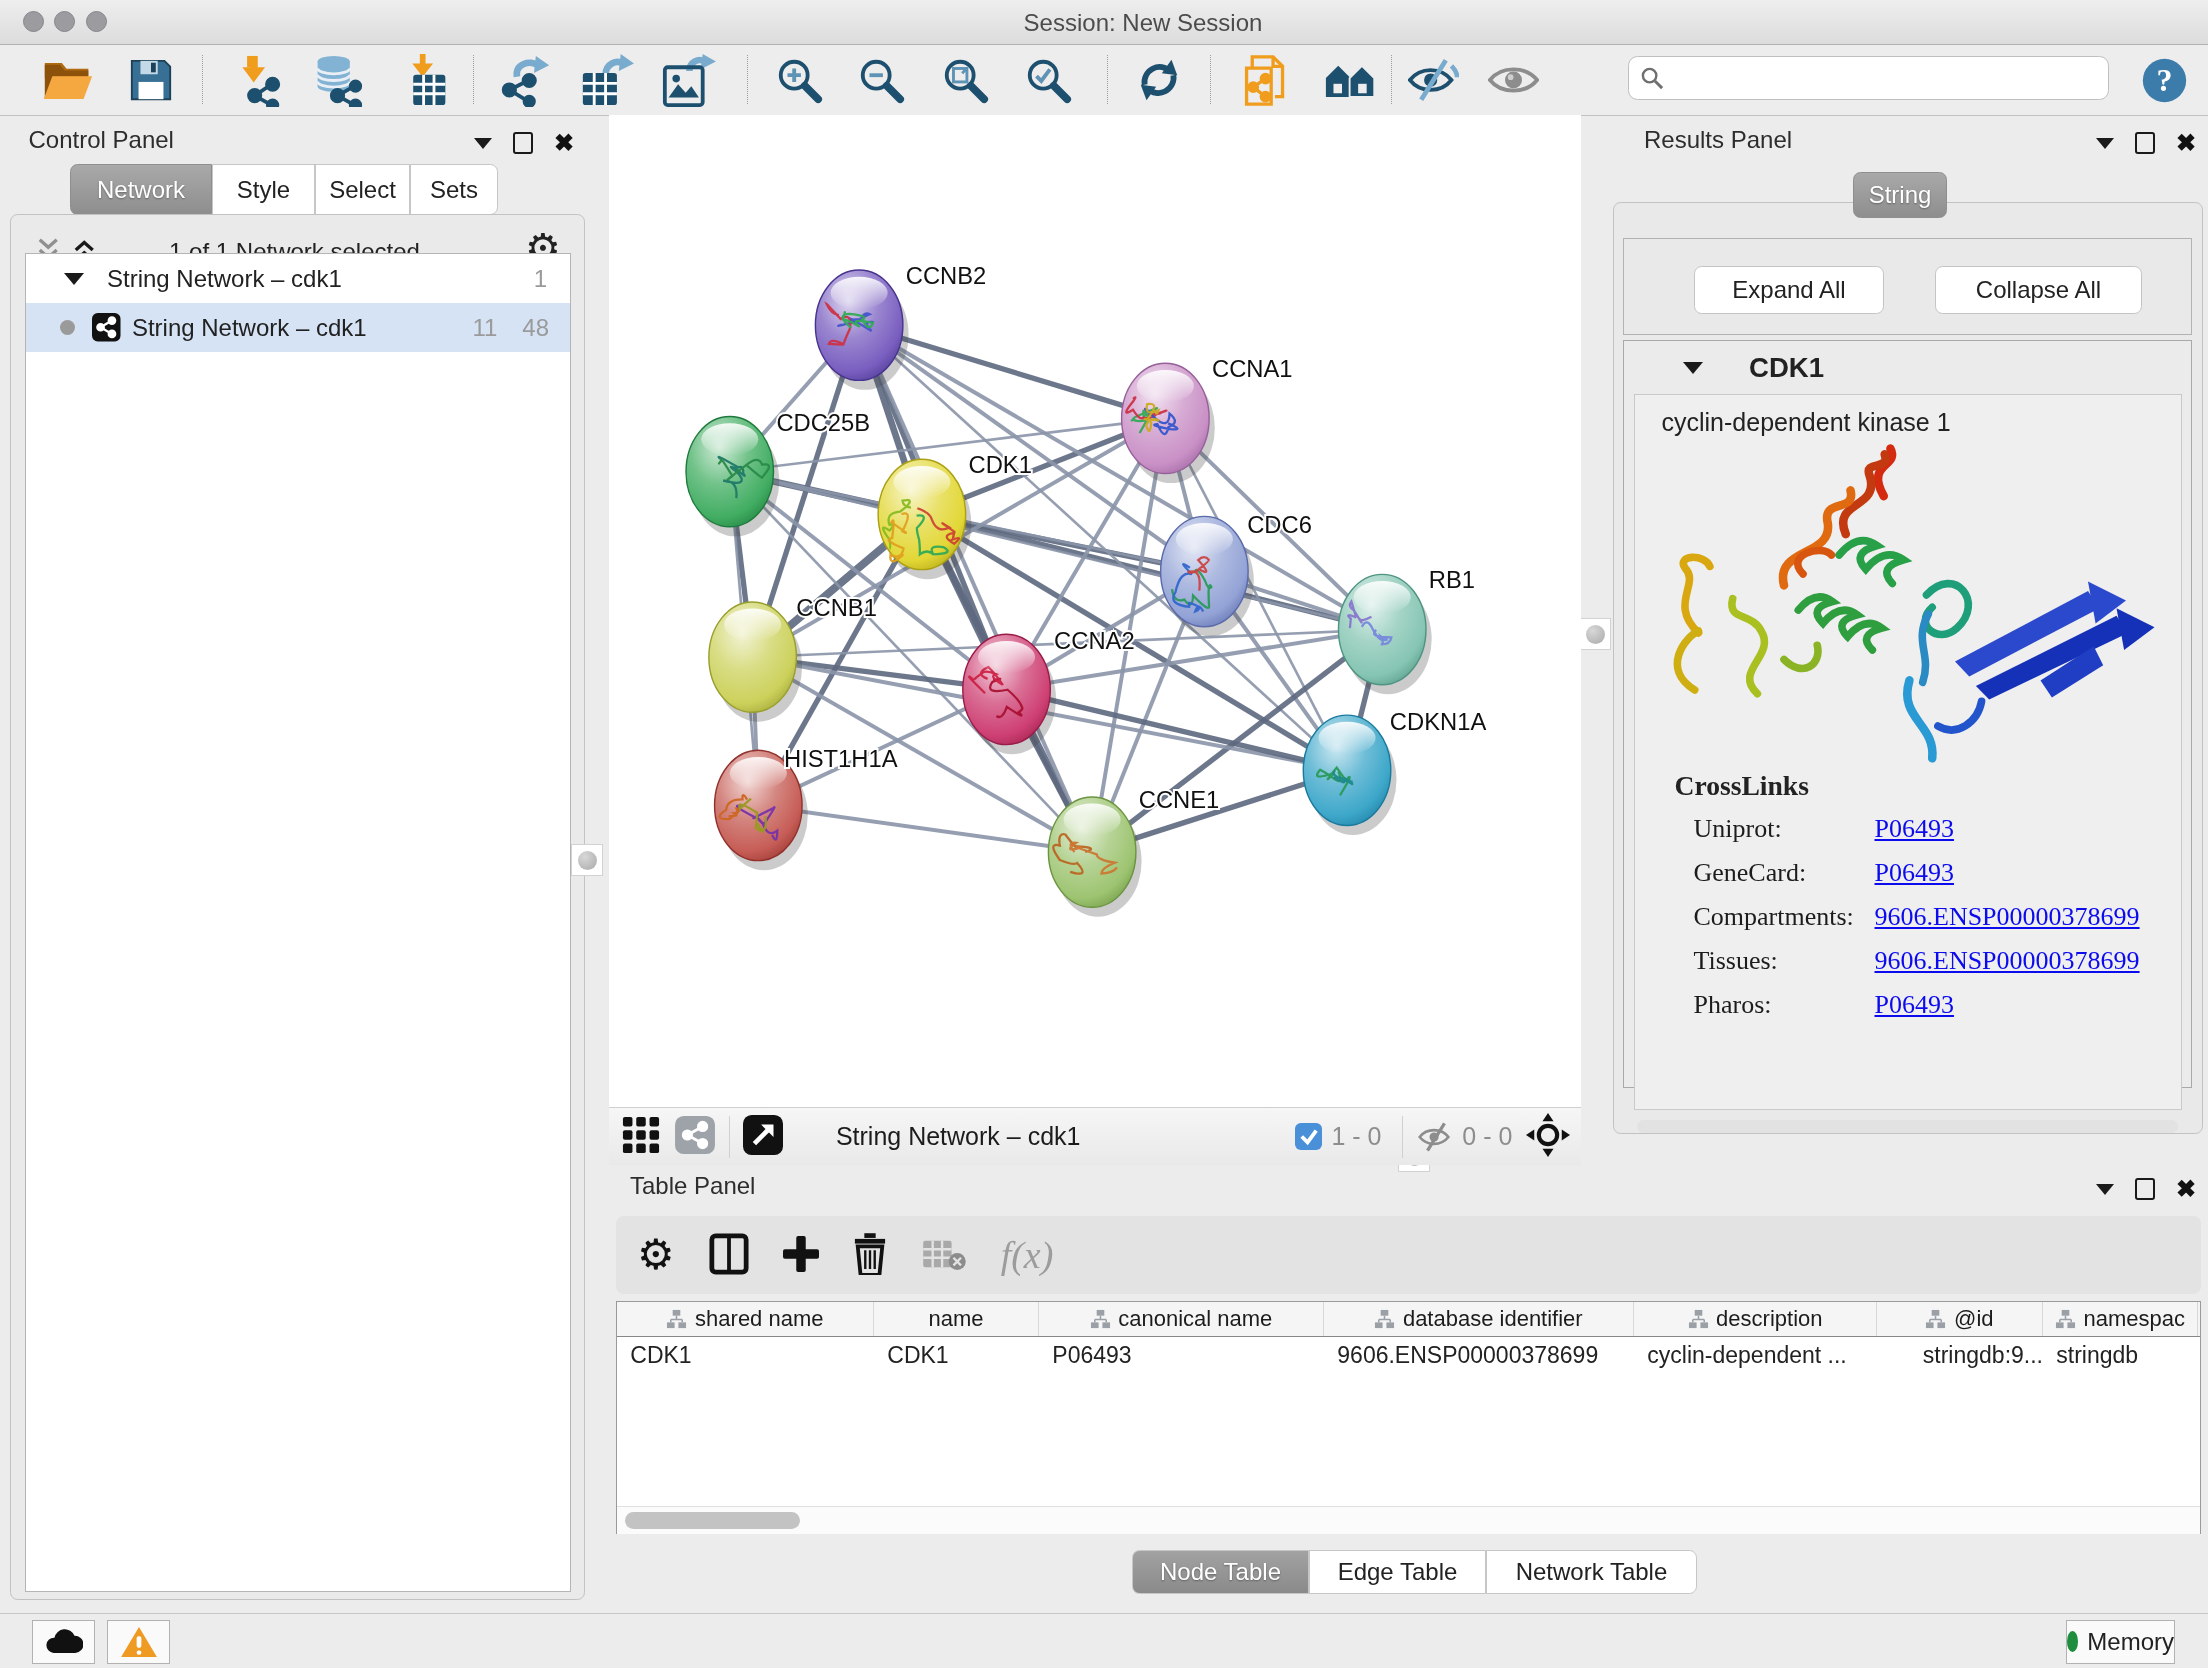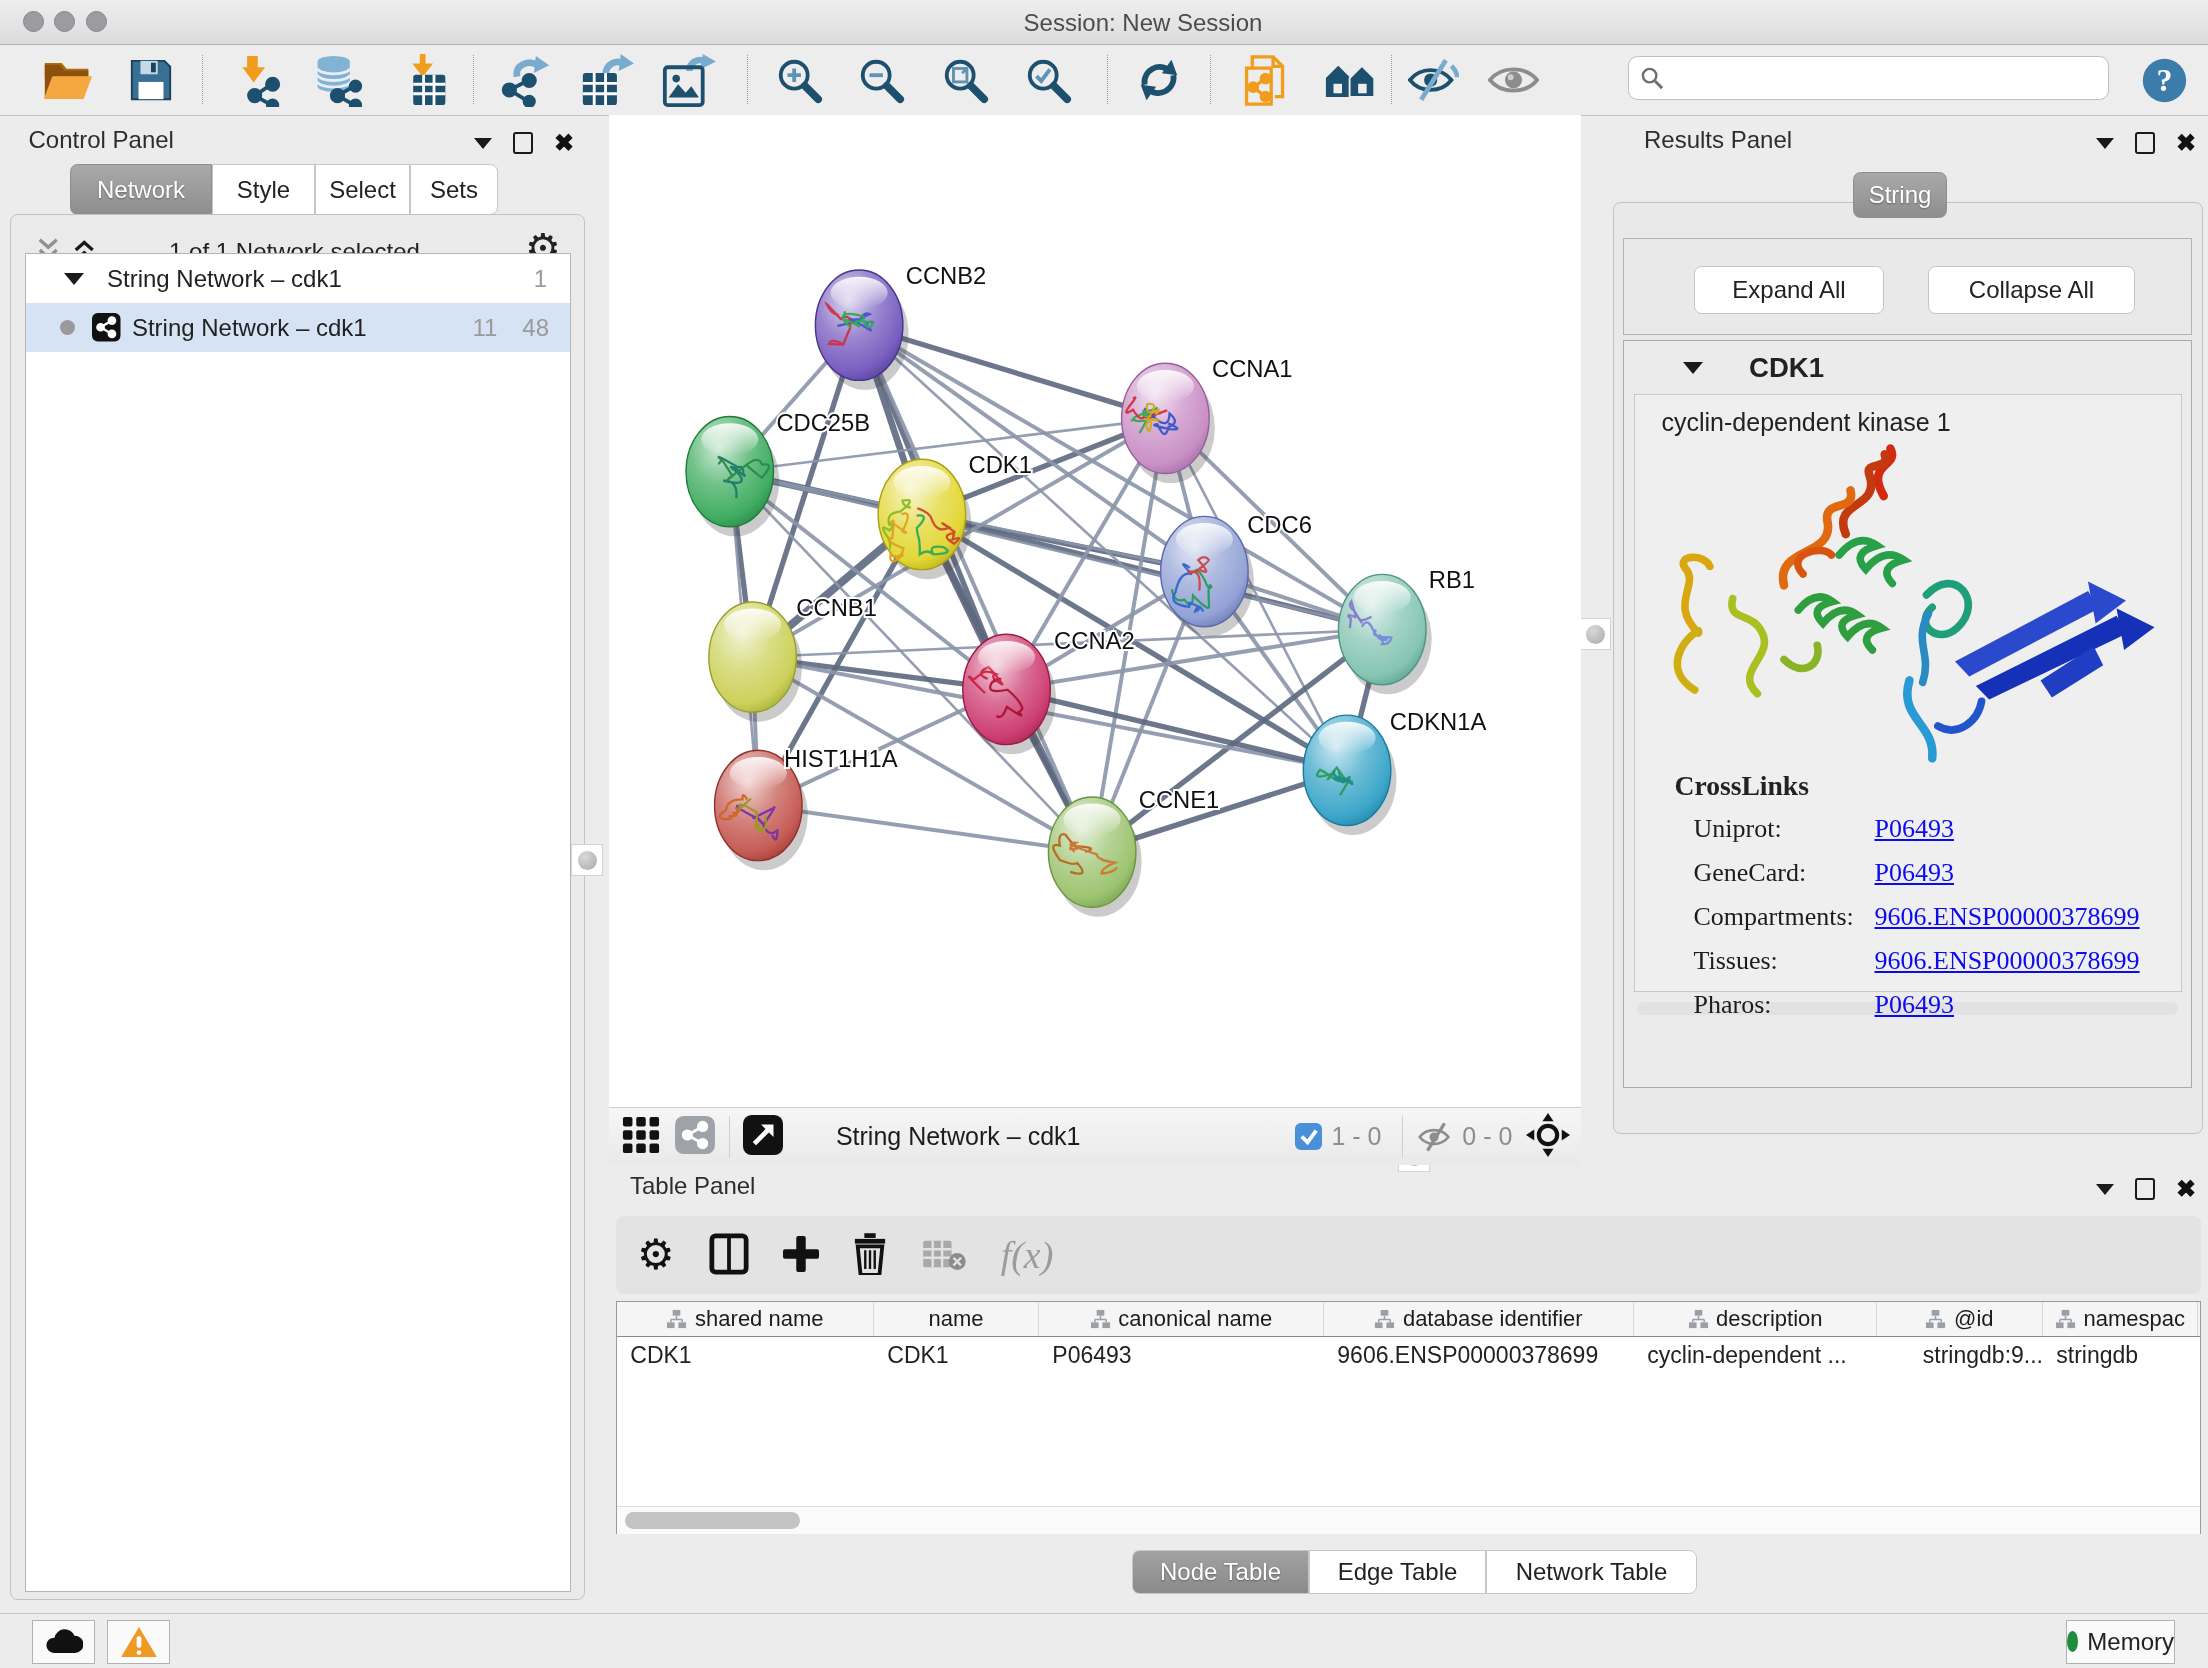--- a/index.html
+++ b/index.html
@@ -609,29 +609,29 @@
   <div class="abs pc" style="left:2096px;top:131px">
     <span class="tri"></span>
     <span class="box"></span>
     <span class="x">✖</span>
   </div>
   <div class="abs roundbox" style="left:1613px;top:202px;width:588px;height:930px;background:#e9e9e9"></div>
   <div class="abs tabbtn sel" style="left:1853px;top:172px;width:94px;height:46px;border-radius:7.6px">String</div>
 
   <div class="abs" style="left:1623px;top:238px;width:569px;height:97px;border:1px solid #b2b2b2;background:#e9e9e9;box-sizing:border-box">
     <div class="abs" style="left:70px;top:27px;width:188px;height:46px;background:#fff;border:1px solid #c4c4c4;border-radius:7.6px;display:flex;align-items:center;justify-content:center;font-size:24px">Expand All</div>
-    <div class="abs" style="left:304px;top:27px;width:205px;height:46px;background:#fff;border:1px solid #c4c4c4;border-radius:7.6px;display:flex;align-items:center;justify-content:center;font-size:24px">Collapse All</div>
+    <div class="abs" style="left:311px;top:27px;width:205px;height:46px;background:#fff;border:1px solid #c4c4c4;border-radius:7.6px;display:flex;align-items:center;justify-content:center;font-size:24px">Collapse All</div>
   </div>
 
   <div class="abs" style="left:1623px;top:340px;width:569px;height:748px;border:1px solid #a9a9a9;background:#ebebeb;box-sizing:border-box">
     <div style="height:53px;display:flex;align-items:center">
       <span style="width:0;height:0;border-left:10.5px solid transparent;border-right:10.5px solid transparent;border-top:12.4px solid #1a1a1a;margin:0 46px 0 59px"></span>
       <span style="font-size:27.6px;font-weight:bold">CDK1</span>
     </div>
-    <div style="margin:0 9.5px;border:1px solid #c9c9c9;background:#efefef;height:598px;box-sizing:border-box">
+    <div style="margin:0 9.5px;border:1px solid #c9c9c9;background:#efefef;height:716px;box-sizing:border-box">
       <div style="padding:13.3px 0 0 27px;font-size:25px">cyclin-dependent kinase 1</div>
 
       <svg width="533" height="323" viewBox="0 0 560 340" style="display:block;margin:3.8px auto 0">
         <g fill="none" stroke-linecap="round">
           <path d="M255 58 C235 22 272 28 262 8" stroke="#d42a10" stroke-width="9"></path>
           <path d="M215 98 C200 62 252 72 240 36 C234 20 262 32 256 14" stroke="#c43a10" stroke-width="9"></path>
           <path d="M150 152 C140 112 202 122 196 86 C190 60 226 76 220 52" stroke="#e06a10" stroke-width="9"></path>
           <path d="M170 140 C150 120 190 108 200 120" stroke="#d85510" stroke-width="8"></path>
           <path d="M60 202 C28 172 62 150 46 134 C36 120 66 118 72 132" stroke="#d9a810" stroke-width="8"></path>
           <path d="M56 262 C20 240 46 206 60 200" stroke="#cfae12" stroke-width="8"></path>

